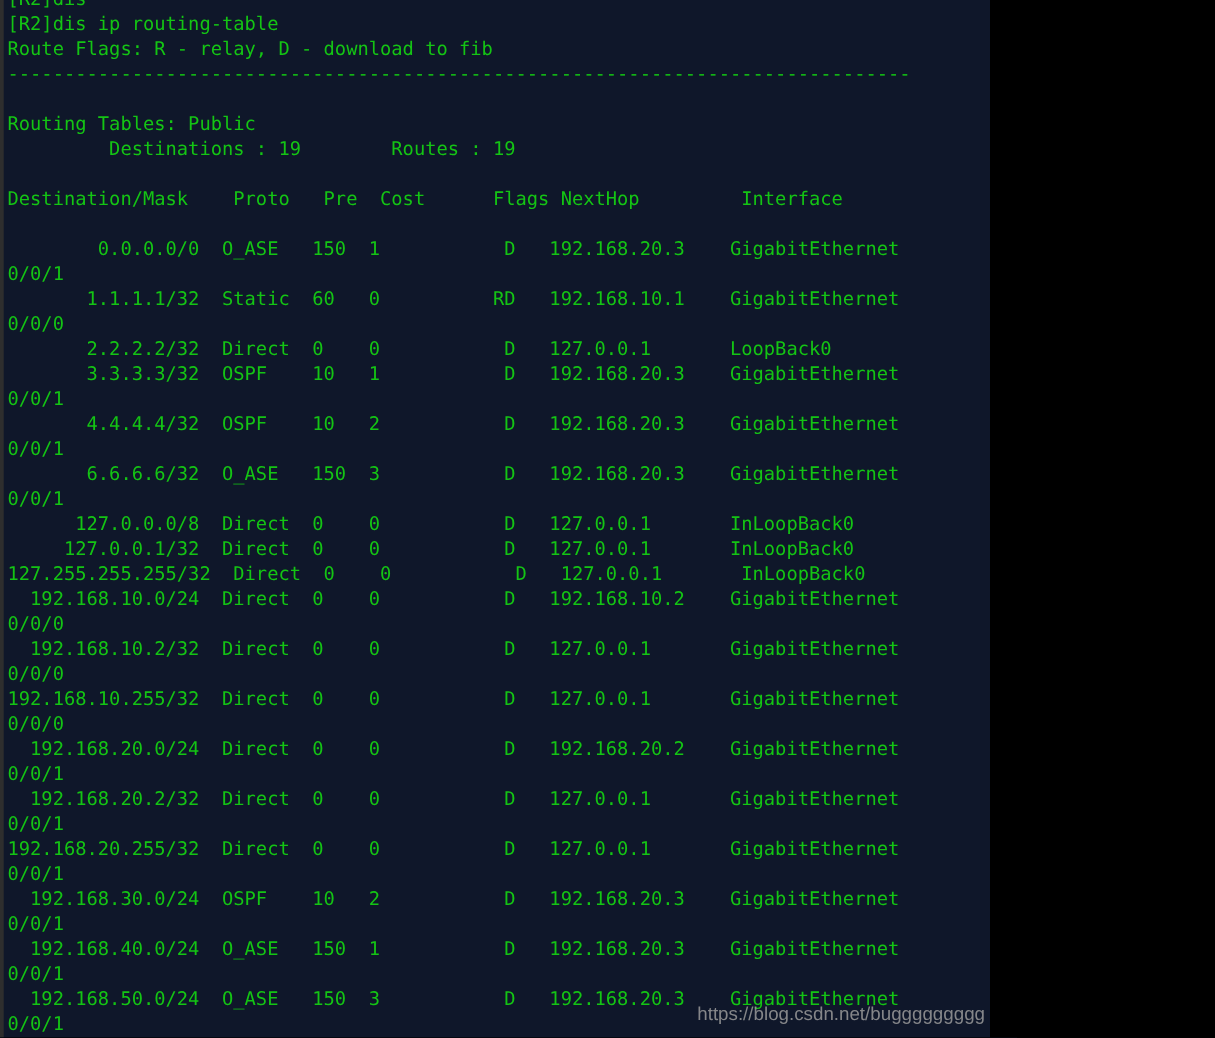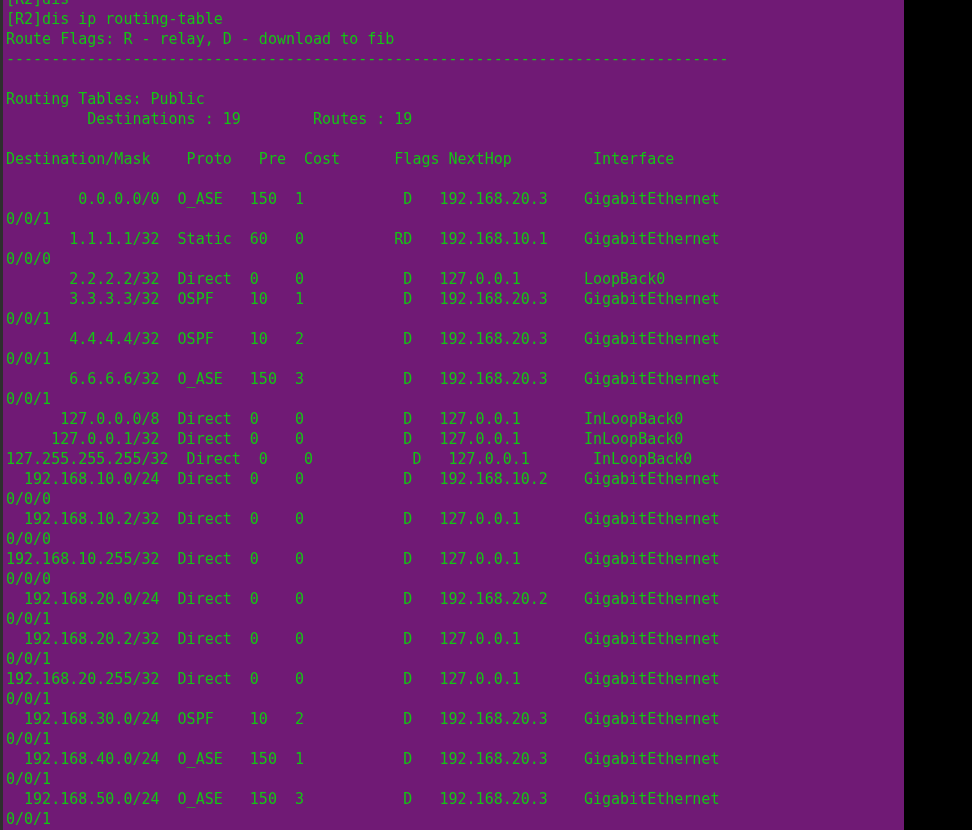--- a/index.html
+++ b/index.html
@@ -3,23 +3,23 @@
 <meta charset="utf-8">
 <title>Terminal - dis ip routing-table</title>
 <style>
   html, body {
     margin: 0;
     padding: 0;
     background: #000000;
   }
   #screen {
     position: relative;
-    width: 904px;
+    width: 792px;
     height: 830px;
-    background: #701a75;
+    background: #0f172a;
     overflow: hidden;
     border-left: 3px solid #2e2e2e;
     box-sizing: border-box;
     font-family: "DejaVu Sans Mono", "Liberation Mono", monospace;
     font-size: 15px;
     line-height: 20px;
     color: #14c414;
     letter-spacing: 0px;
   }
   #terminal {
@@ -57,13 +57,14 @@
     opacity: 0.85;
     white-space: nowrap;
     pointer-events: none;
   }
 </style>
 </head>
 <body>
 
 <div id="screen">
   <div id="terminal"><div class="line">[R2]dis</div><div class="line">[R2]dis ip routing-table</div><div class="line">Route Flags: R - relay, D - download to fib</div><div class="line rule">--------------------------------------------------------------------------------</div><div class="line blank">&nbsp;</div><div class="line">Routing Tables: Public</div><div class="line">         Destinations : 19        Routes : 19</div><div class="line blank">&nbsp;</div><div class="line">Destination/Mask    Proto   Pre  Cost      Flags NextHop         Interface</div><div class="line blank">&nbsp;</div><div class="line">        0.0.0.0/0  O_ASE   150  1           D   192.168.20.3    GigabitEthernet</div><div class="line">0/0/1</div><div class="line">       1.1.1.1/32  Static  60   0          RD   192.168.10.1    GigabitEthernet</div><div class="line">0/0/0</div><div class="line">       2.2.2.2/32  Direct  0    0           D   127.0.0.1       LoopBack0</div><div class="line">       3.3.3.3/32  OSPF    10   1           D   192.168.20.3    GigabitEthernet</div><div class="line">0/0/1</div><div class="line">       4.4.4.4/32  OSPF    10   2           D   192.168.20.3    GigabitEthernet</div><div class="line">0/0/1</div><div class="line">       6.6.6.6/32  O_ASE   150  3           D   192.168.20.3    GigabitEthernet</div><div class="line">0/0/1</div><div class="line">      127.0.0.0/8  Direct  0    0           D   127.0.0.1       InLoopBack0</div><div class="line">     127.0.0.1/32  Direct  0    0           D   127.0.0.1       InLoopBack0</div><div class="line">127.255.255.255/32  Direct  0    0           D   127.0.0.1       InLoopBack0</div><div class="line">  192.168.10.0/24  Direct  0    0           D   192.168.10.2    GigabitEthernet</div><div class="line">0/0/0</div><div class="line">  192.168.10.2/32  Direct  0    0           D   127.0.0.1       GigabitEthernet</div><div class="line">0/0/0</div><div class="line">192.168.10.255/32  Direct  0    0           D   127.0.0.1       GigabitEthernet</div><div class="line">0/0/0</div><div class="line">  192.168.20.0/24  Direct  0    0           D   192.168.20.2    GigabitEthernet</div><div class="line">0/0/1</div><div class="line">  192.168.20.2/32  Direct  0    0           D   127.0.0.1       GigabitEthernet</div><div class="line">0/0/1</div><div class="line">192.168.20.255/32  Direct  0    0           D   127.0.0.1       GigabitEthernet</div><div class="line">0/0/1</div><div class="line">  192.168.30.0/24  OSPF    10   2           D   192.168.20.3    GigabitEthernet</div><div class="line">0/0/1</div><div class="line">  192.168.40.0/24  O_ASE   150  1           D   192.168.20.3    GigabitEthernet</div><div class="line">0/0/1</div><div class="line">  192.168.50.0/24  O_ASE   150  3           D   192.168.20.3    GigabitEthernet</div><div class="line">0/0/1</div><div class="line">255.255.255.255/32  Direct  0    0           D   127.0.0.1       InLoopBack0</div></div>
+  <div id="watermark">https://blog.csdn.net/buggggggggg</div>
 </div>
 
 </body></html>

